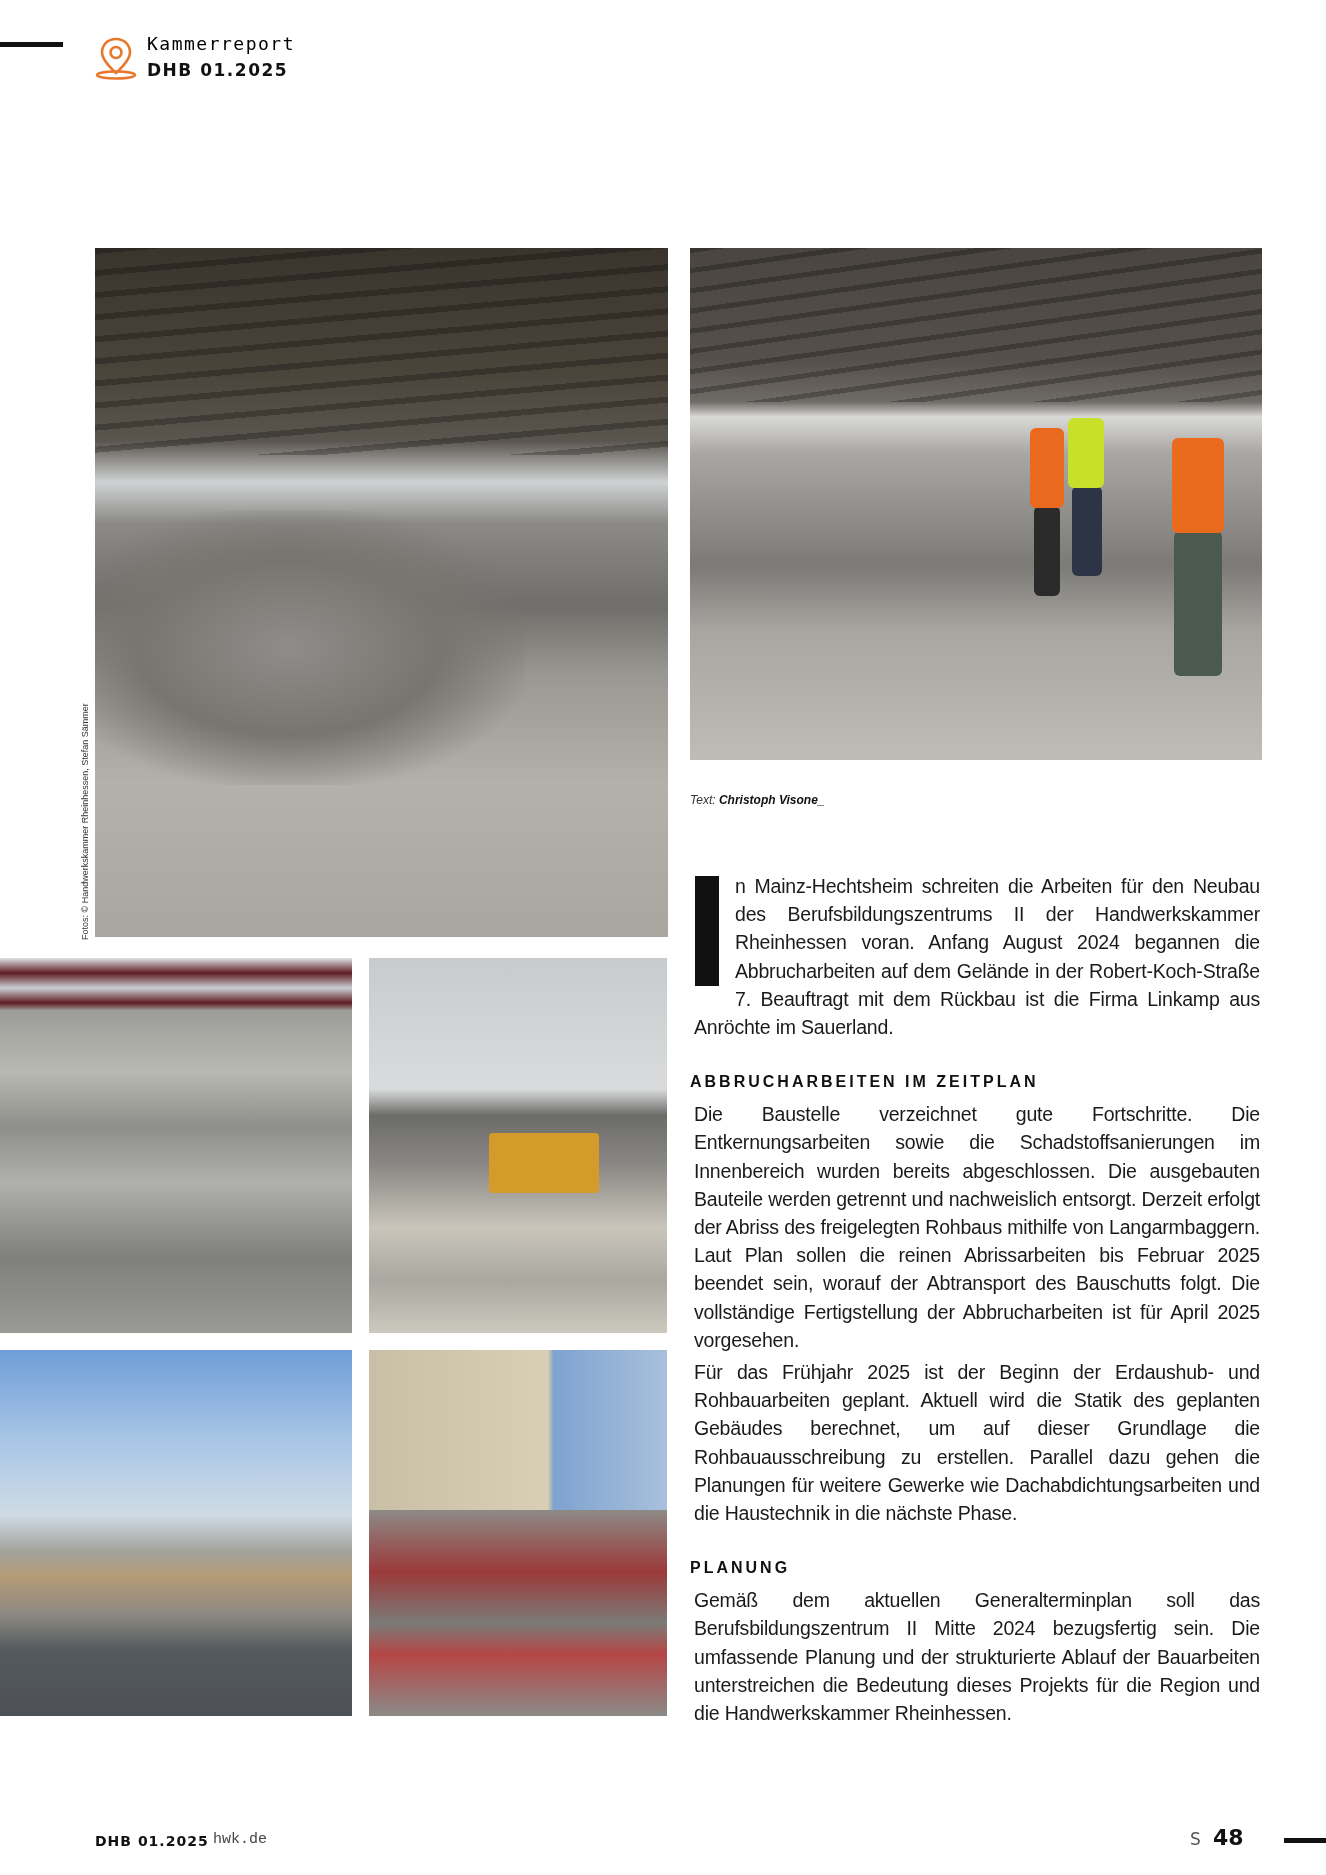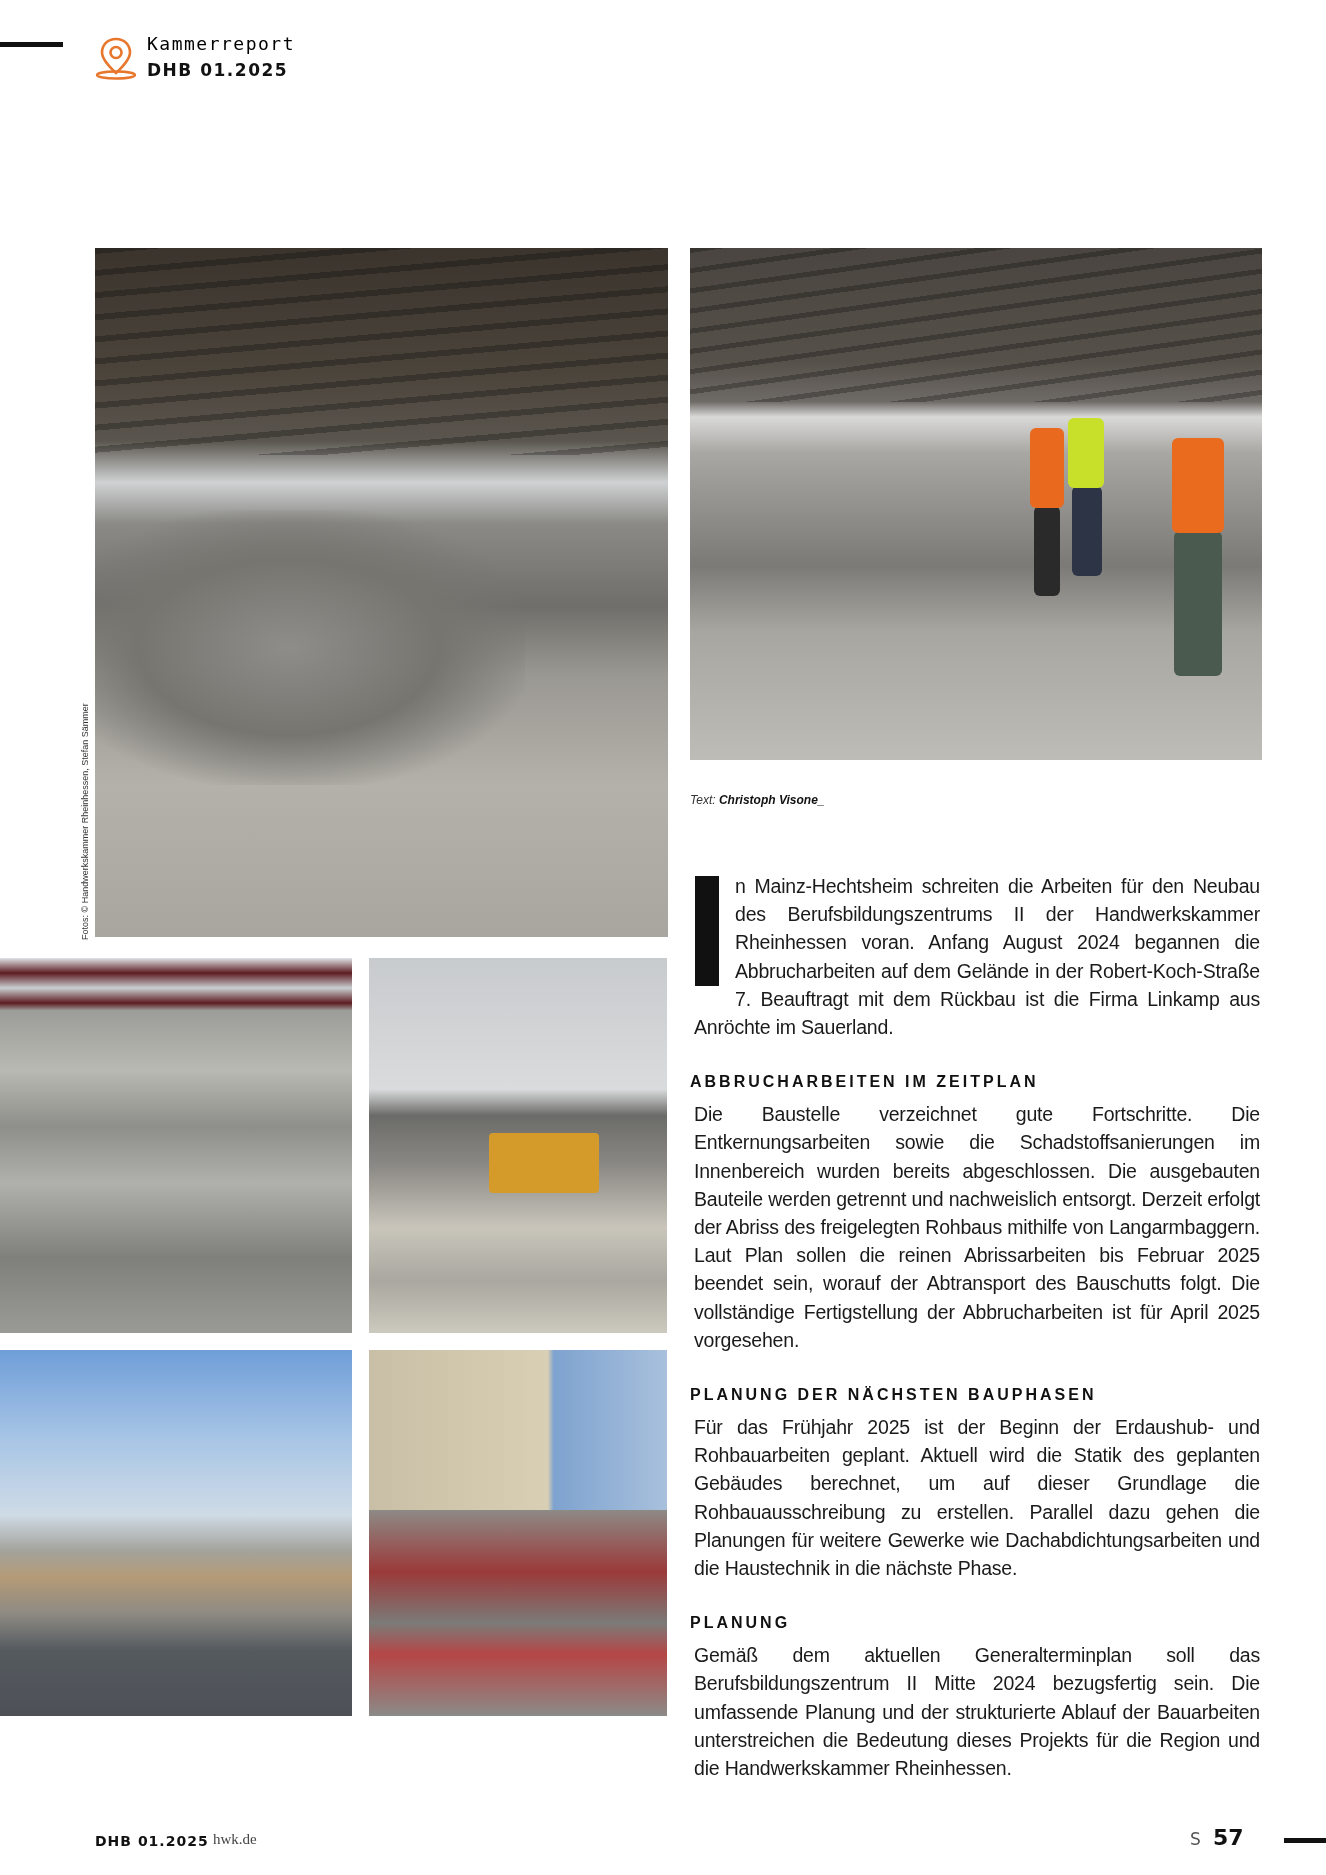--- a/index.html
+++ b/index.html
@@ -62,21 +62,21 @@
              color: #1a1a1a; letter-spacing: -0.2px; }
   .article p { margin: 4px; text-align: justify; }
   .dropcap { float: left; width: 24px; height: 110px; background: #111; margin: 4px 16px 0 1px; }
   .section-h { font-family: "Liberation Sans", sans-serif; font-weight: bold; font-size: 16px;
                letter-spacing: 3px; margin: 27px 0 0 0; line-height: 28px; color: #111; }
 
   
   .ftr-issue { position: absolute; left: 95px; top: 1833px; font-weight: bold; font-size: 14px;
                letter-spacing: 1px; color: #111; font-family: "DejaVu Sans", sans-serif; }
   .ftr-site { position: absolute; left: 213px; top: 1831px; font-size: 15px; color: #444;
-              font-family: Liberation Serif, serif; }
+              font-family: Liberation Mono, monospace; }
   .ftr-s { position: absolute; left: 1190px; top: 1829px; font-size: 17px; color: #555;
            font-family: "DejaVu Sans", sans-serif; }
   .ftr-page { position: absolute; left: 1213px; top: 1825px; font-size: 22px; font-weight: bold; color: #111;
               font-family: "DejaVu Sans", sans-serif; }
   .bottom-rule { position: absolute; left: 1284px; top: 1838px; width: 42px; height: 5px; background: #111; }
 </style>
 </head>
 <body>
 
 <div class="top-rule"></div>
@@ -110,24 +110,23 @@
 </div>
 
 <div class="article">
   <p>
     <span class="dropcap"></span><span>n Mainz-Hechtsheim schreiten die Arbeiten für den Neubau des Berufsbildungszentrums II der Handwerkskammer Rheinhessen voran. Anfang August 2024 begannen die Abbrucharbeiten auf dem Gelände in der Robert-Koch-Straße 7. Beauftragt mit dem Rückbau ist die Firma Linkamp aus Anröchte im Sauerland.</span>
   </p>
 
   <h3 class="section-h">ABBRUCHARBEITEN IM ZEITPLAN</h3>
   <p>Die Baustelle verzeichnet gute Fortschritte. Die Entkernungsarbeiten sowie die Schadstoffsanierungen im Innenbereich wurden bereits abgeschlossen. Die ausgebauten Bauteile werden getrennt und nachweislich entsorgt. Derzeit erfolgt der Abriss des freigelegten Rohbaus mithilfe von Langarmbaggern. Laut Plan sollen die reinen Abrissarbeiten bis Februar 2025 beendet sein, worauf der Abtransport des Bauschutts folgt. Die vollständige Fertigstellung der Abbrucharbeiten ist für April 2025 vorgesehen.</p>
 
-  <h3 class="section-h">PLANUNG DER NÄCHSTEN BAUPHASEN</h3>
   <p>Für das Frühjahr 2025 ist der Beginn der Erdaushub- und Rohbauarbeiten geplant. Aktuell wird die Statik des geplanten Gebäudes berechnet, um auf dieser Grundlage die Rohbauausschreibung zu erstellen. Parallel dazu gehen die Planungen für weitere Gewerke wie Dachabdichtungsarbeiten und die Haustechnik in die nächste Phase.</p>
 
   <h3 class="section-h">PLANUNG</h3>
   <p>Gemäß dem aktuellen Generalterminplan soll das Berufsbildungszentrum II Mitte 2024 bezugsfertig sein. Die umfassende Planung und der strukturierte Ablauf der Bauarbeiten unterstreichen die Bedeutung dieses Projekts für die Region und die Handwerkskammer Rheinhessen.</p>
 </div>
 
 <div class="ftr-issue">DHB 01.2025</div>
 <div class="ftr-site">hwk.de</div>
 <div class="ftr-s">S</div>
-<div class="ftr-page">57</div>
+<div class="ftr-page">48</div>
 <div class="bottom-rule"></div>
 
 </body></html>

